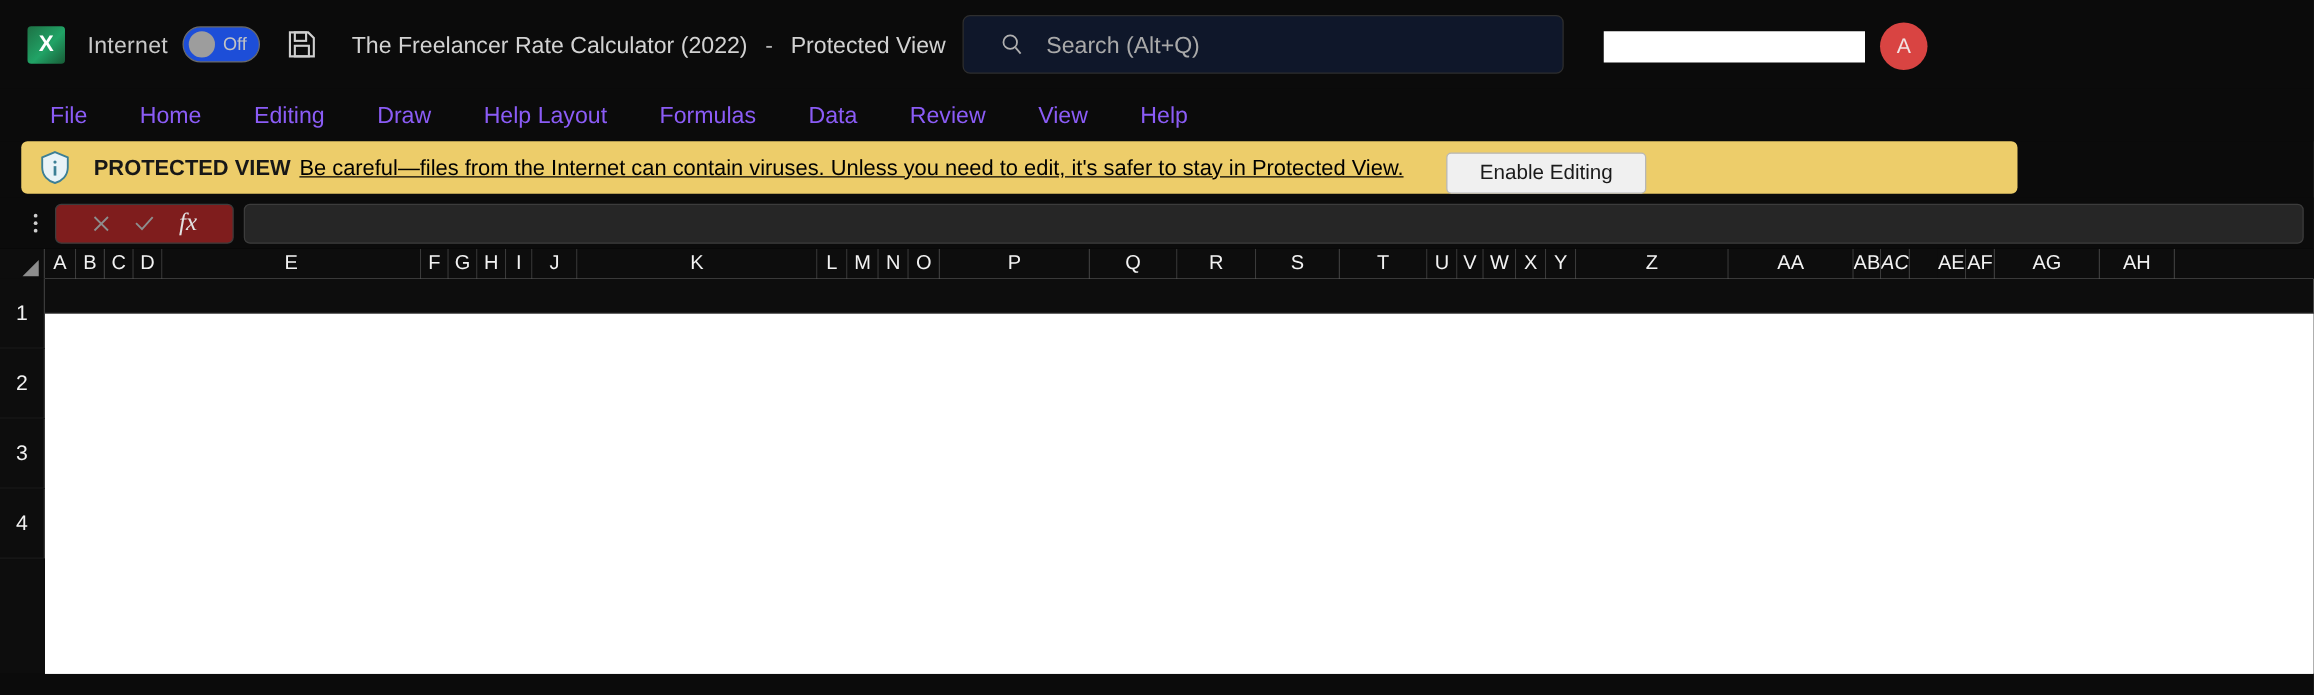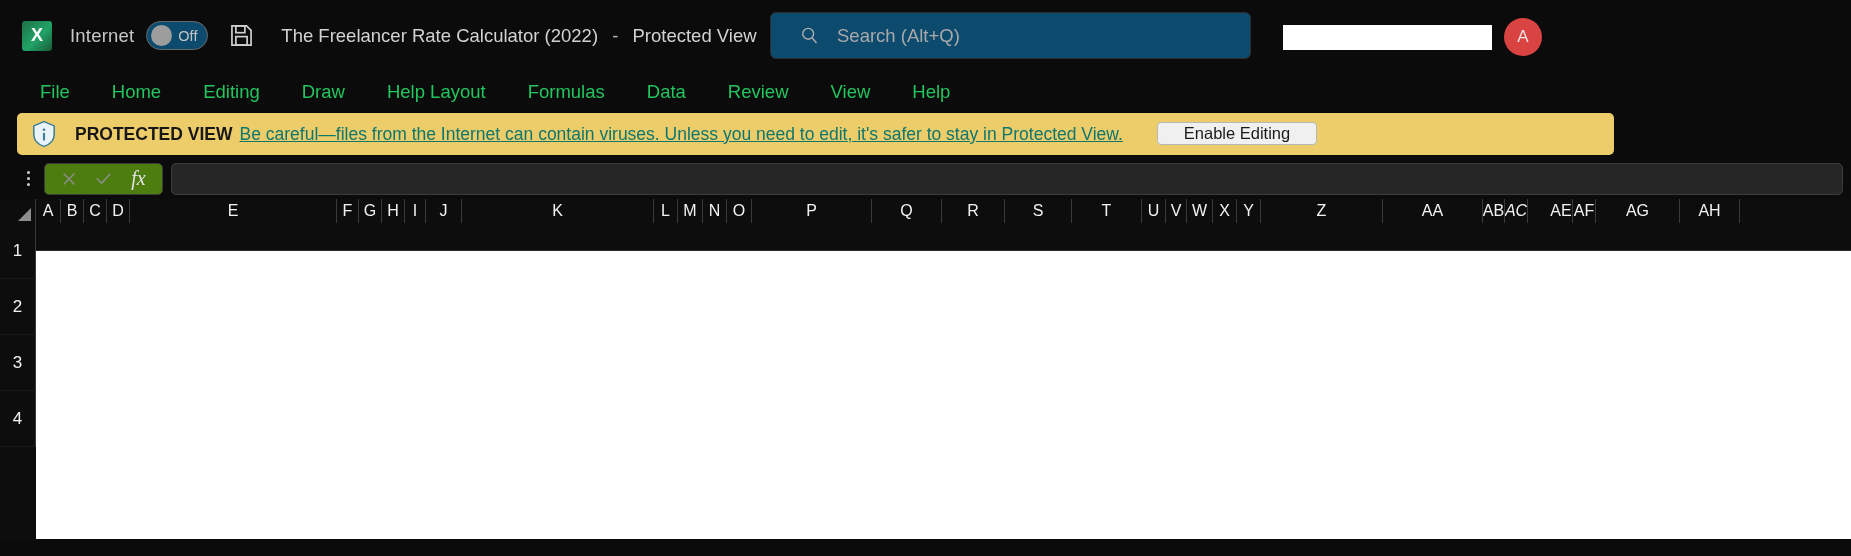--- a/index.html
+++ b/index.html
@@ -39,21 +39,21 @@
     margin-left: 18px;
     color: #c8c8c8;
     font-size: 18.5px;
     letter-spacing: .2px;
     white-space: nowrap;
   }
   .autosave-toggle {
     margin-left: 12px;
     width: 62px; height: 29px;
     border-radius: 15px;
-    background: #0c4a6e;
+    background: #1d4ed8;
     border: 1px solid #6a6a6a;
     display: flex; align-items: center;
     position: relative;
     flex: 0 0 auto;
   }
   .autosave-knob {
     width: 21px; height: 21px;
     border-radius: 50%;
     background: #9d9d9d;
     margin-left: 4px;
@@ -80,21 +80,21 @@
   .title-chevron {
     margin-left: 11px;
     color: #cdcdcd;
     font-size: 15px;
     display: inline-block;
   }
   .search-box {
     position: absolute;
     left: 770px; top: 12px;
     width: 481px; height: 47px;
-    background: #0c4a6e;
+    background: #0f172a;
     border: 1px solid #2e2e2e;
     border-radius: 6px;
     display: flex; align-items: center;
   }
   .search-icon-wrap {
     margin-left: 27px;
     width: 22px; height: 22px;
     display: flex; align-items: center; justify-content: center;
   }
   .search-placeholder {
@@ -121,21 +121,21 @@
 
   
   .ribbon {
     height: 42px;
     background: #0b0b0b;
     display: flex;
     align-items: center;
     padding-left: 27px;
   }
   .ribbon-tab {
-    color: #22c55e;
+    color: #8b5cf6;
     font-size: 18.5px;
     padding: 3px 13px;
     margin-right: 16px;
     border-radius: 4px;
     white-space: nowrap;
     cursor: default;
   }
 
   
   .protected-wrap {
@@ -160,29 +160,29 @@
   }
   .pv-label {
     margin-left: 18px;
     color: #171717;
     font-size: 17.5px;
     font-weight: bold;
     white-space: nowrap;
   }
   .pv-message {
     margin-left: 7px;
-    color: #0f766e;
+    color: #000000;
     font-size: 17.5px;
     text-decoration: underline;
     white-space: nowrap;
   }
   .enable-editing {
     position: absolute;
     left: 1157px; top: 122px;
-    width: 160px; height: 23px;
+    width: 160px; height: 33px;
     background: #f0f0f0;
     border: 1px solid #b7b7b7;
     border-radius: 4px;
     color: #1b1b1b;
     font-size: 16.5px;
     display: flex; align-items: center; justify-content: center;
     cursor: default;
   }
 
   
@@ -208,25 +208,25 @@
   .kebab {
     width: 22px;
     display: flex; flex-direction: column;
     align-items: center; gap: 3px;
     margin: 0 5px;
     flex: 0 0 auto;
   }
   .kebab i { width: 3px; height: 3px; border-radius: 50%; background: #cfcfcf; display: block; }
   .fx-group {
     height: 32px;
-    background: #4d7c0f;
+    background: #7f1d1d;
     border: 1px solid #3c3c3c;
     border-radius: 5px;
     display: flex; align-items: center;
-    padding: 0 9px;
+    padding: 0 21px;
     gap: 6px;
     flex: 0 0 auto;
   }
   .fx-btn {
     width: 29px; height: 26px;
     display: flex; align-items: center; justify-content: center;
     color: #8e8e8e;
     font-size: 19px;
     cursor: default;
   }

